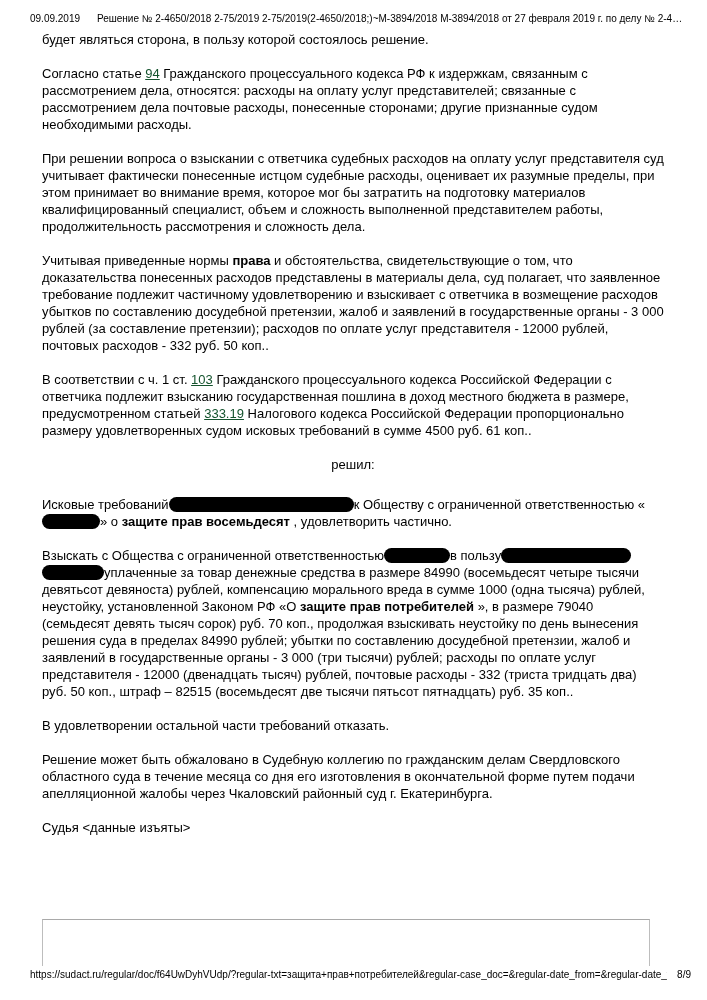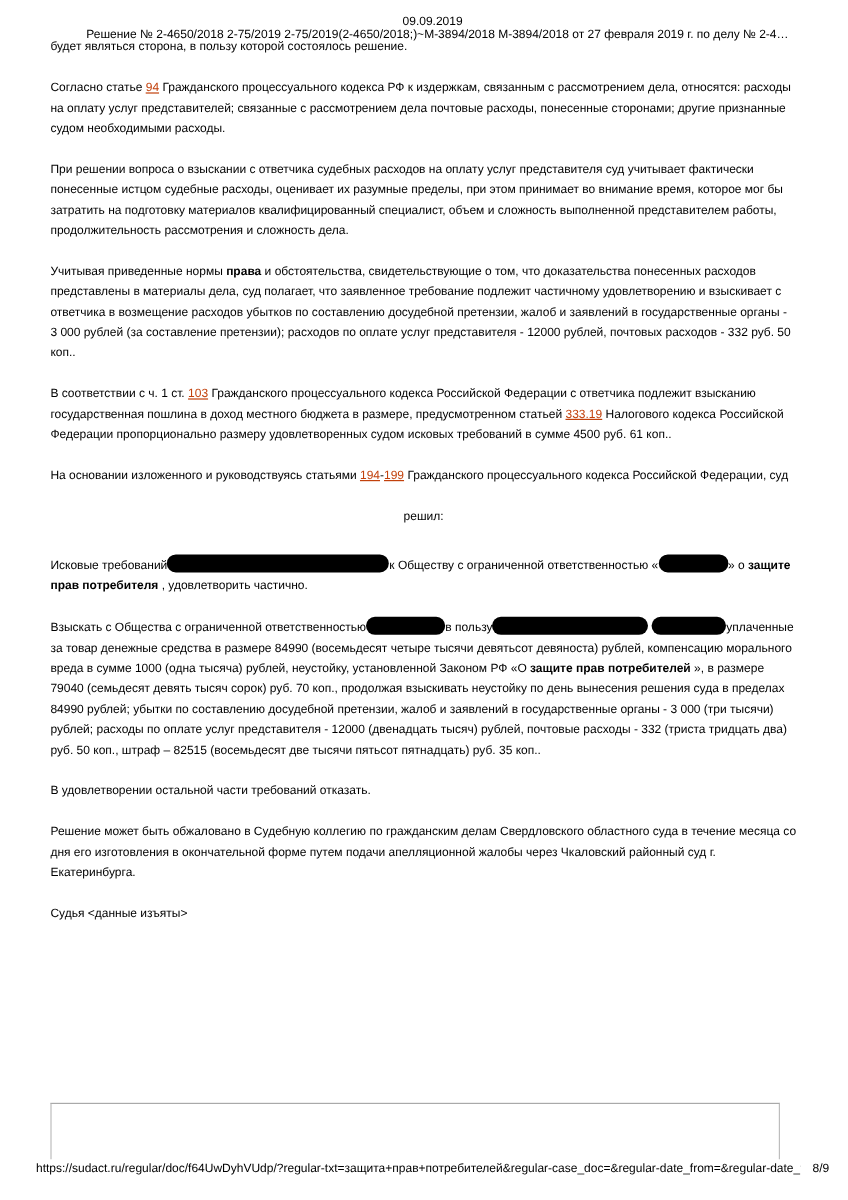--- a/index.html
+++ b/index.html
@@ -10,48 +10,47 @@
     background: #ffffff;
     overflow: hidden;
     font-family: "Liberation Sans", sans-serif;
     color: #000000;
   }
   
   .print-header {
     position: absolute;
     top: 13px; left: 30px; right: 16px;
     display: flex;
-    align-items: center;
+    align-items: flex-start;
     font-size: 10px;
     white-space: nowrap;
-    flex-direction: column;
   }
   .print-header .hdr-date { flex: 0 0 auto; }
   .print-header .hdr-title {
     flex: 1 1 auto;
     text-align: center;
     overflow: hidden;
     text-overflow: ellipsis;
     padding-left: 8px;
   }
   
   .doc {
     position: absolute;
     top: 31px; left: 42px;
     width: 622px;
-    font-size: 10px;
+    font-size: 13px;
     line-height: 17px;
   }
   .doc p.para { margin: 0 0 17px 0; }
   .doc p.para.heading {
     text-align: center;
     font-weight: normal;
     margin: 15px 0 23px 0;
   }
-  .doc a.doclink { color: #c2410c; text-decoration: underline; cursor: pointer; }
+  .doc a.doclink { color: #14532d; text-decoration: underline; cursor: pointer; }
   .doc b { font-weight: bold; }
   .redact {
     display: inline-block;
     height: 15px;
     background: #000000;
     border-radius: 8px;
     vertical-align: -3px;
   }
   
   .attach-box {
@@ -84,23 +83,22 @@
     <span class="hdr-date">09.09.2019</span>
     <span class="hdr-title">Решение № 2-4650/2018 2-75/2019 2-75/2019(2-4650/2018;)~М-3894/2018 М-3894/2018 от 27 февраля 2019 г. по делу № 2-4…</span>
   </div>
 
   <div class="doc" id="doc-body">
       <p class="para">будет являться сторона, в пользу которой состоялось решение.</p>
       <p class="para">Согласно статье <a class="doclink" href="#">94</a> Гражданского процессуального кодекса РФ к издержкам, связанным с рассмотрением дела, относятся: расходы на оплату услуг представителей; связанные с рассмотрением дела почтовые расходы, понесенные сторонами; другие признанные судом необходимыми расходы.</p>
       <p class="para">При решении вопроса о взыскании с ответчика судебных расходов на оплату услуг представителя суд учитывает фактически понесенные истцом судебные расходы, оценивает их разумные пределы, при этом принимает во внимание время, которое мог бы затратить на подготовку материалов квалифицированный специалист, объем и сложность выполненной представителем работы, продолжительность рассмотрения и сложность дела.</p>
       <p class="para">Учитывая приведенные нормы <b>права</b> и обстоятельства, свидетельствующие о том, что доказательства понесенных расходов представлены в материалы дела, суд полагает, что заявленное требование подлежит частичному удовлетворению и взыскивает с ответчика в возмещение расходов убытков по составлению досудебной претензии, жалоб и заявлений в государственные органы - 3 000 рублей (за составление претензии); расходов по оплате услуг представителя - 12000 рублей, почтовых расходов - 332 руб. 50 коп..</p>
       <p class="para">В соответствии с ч. 1 ст. <a class="doclink" href="#">103</a> Гражданского процессуального кодекса Российской Федерации с ответчика подлежит взысканию государственная пошлина в доход местного бюджета в размере, предусмотренном статьей <a class="doclink" href="#">333.19</a> Налогового кодекса Российской Федерации пропорционально размеру удовлетворенных судом исковых требований в сумме 4500 руб. 61 коп..</p>
-      <p class="para">На основании изложенного и руководствуясь статьями <a class="doclink" href="#">194</a>-<a class="doclink" href="#">199</a> Гражданского процессуального кодекса Российской Федерации, суд</p>
       <p class="para heading">решил:</p>
-      <p class="para">Исковые требований<span class="redact" style="width: 185px;"></span>к Обществу с ограниченной ответственностью «<span class="redact" style="width: 58px;"></span>» о <b>защите прав потребителя</b> , удовлетворить частично.</p>
+      <p class="para">Исковые требований<span class="redact" style="width: 185px;"></span>к Обществу с ограниченной ответственностью «<span class="redact" style="width: 58px;"></span>» о <b>защите прав восемьдесят</b> , удовлетворить частично.</p>
       <p class="para">Взыскать с Общества с ограниченной ответственностью<span class="redact" style="width: 66px;"></span>в пользу<span class="redact" style="width: 130px;"></span> <span class="redact" style="width: 62px;"></span>уплаченные за товар денежные средства в размере 84990 (восемьдесят четыре тысячи девятьсот девяноста) рублей, компенсацию морального вреда в сумме 1000 (одна тысяча) рублей, неустойку, установленной Законом РФ «О <b>защите прав потребителей</b> », в размере 79040 (семьдесят девять тысяч сорок) руб. 70 коп., продолжая взыскивать неустойку по день вынесения решения суда в пределах 84990 рублей; убытки по составлению досудебной претензии, жалоб и заявлений в государственные органы - 3 000 (три тысячи) рублей; расходы по оплате услуг представителя - 12000 (двенадцать тысяч) рублей, почтовые расходы - 332 (триста тридцать два) руб. 50 коп., штраф – 82515 (восемьдесят две тысячи пятьсот пятнадцать) руб. 35 коп..</p>
       <p class="para">В удовлетворении остальной части требований отказать.</p>
       <p class="para">Решение может быть обжаловано в Судебную коллегию по гражданским делам Свердловского областного суда в течение месяца со дня его изготовления в окончательной форме путем подачи апелляционной жалобы через Чкаловский районный суд г. Екатеринбурга.</p>
       <p class="para">Судья &lt;данные изъяты&gt;</p>
     </div>
 
   <div class="attach-box"></div>
 
   <div class="print-footer">
     <span class="ftr-url">https://sudact.ru/regular/doc/f64UwDyhVUdp/?regular-txt=защита+прав+потребителей&amp;regular-case_doc=&amp;regular-date_from=&amp;regular-date_t…</span>

